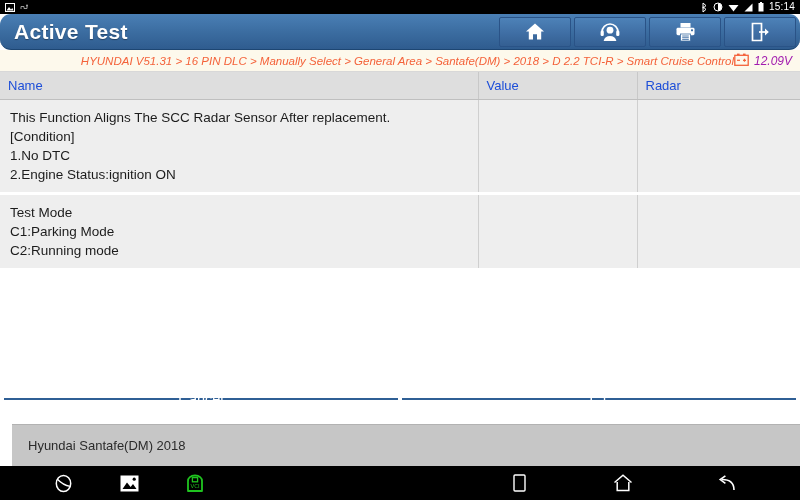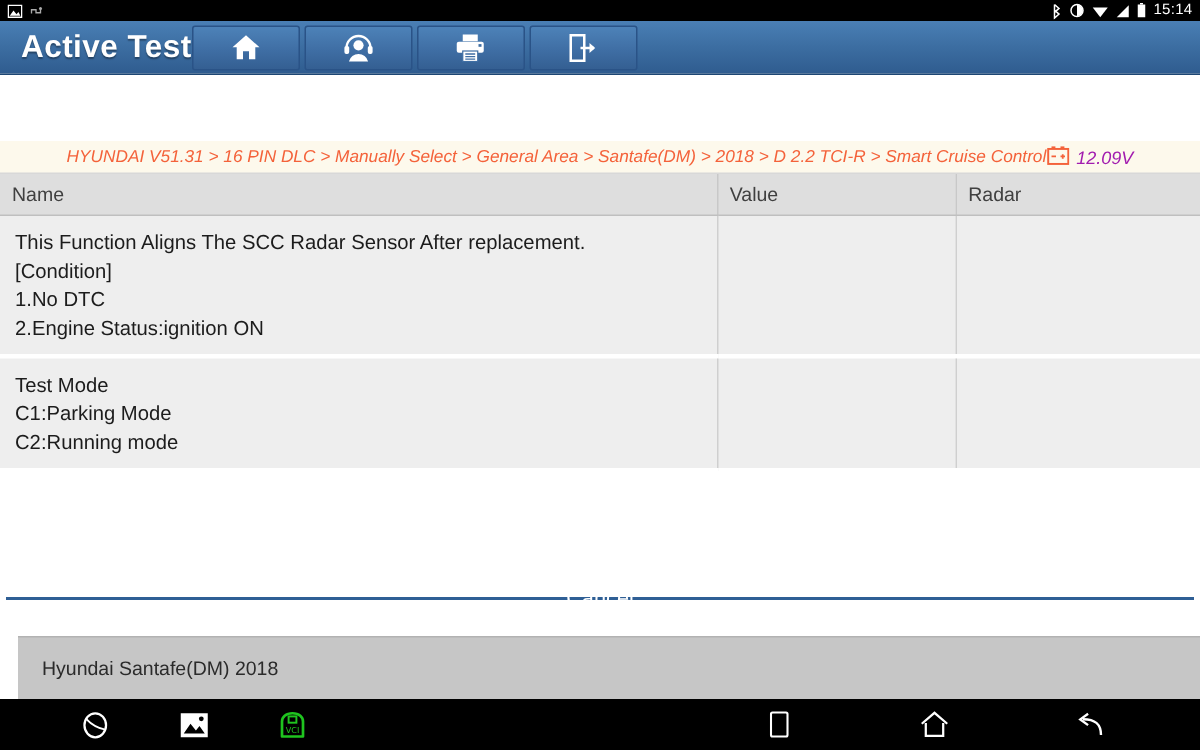--- a/index.html
+++ b/index.html
@@ -43,24 +43,25 @@
     line-height: 1;
     letter-spacing: 0.2px;
   }
 
   
   .titlebar {
     height: 36px;
     background: linear-gradient(to bottom, #4a7fb5 0%, #3d6fa3 45%, #2f5c8f 100%);
     display: flex;
     align-items: center;
-    justify-content: flex-start;
+    justify-content: space-between;
     padding: 0 4px 0 14px;
     box-sizing: border-box;
     border-bottom: 1px solid #1d4673;
+    border-radius: 11px;
   }
   .app-title {
     color: #ffffff;
     font-size: 21px;
     font-weight: bold;
     letter-spacing: 0.3px;
     text-shadow: 0 1px 1px rgba(0,0,0,0.35);
   }
   .title-actions {
     display: flex;
@@ -82,24 +83,23 @@
   }
   .tb-btn svg { display: block; }
 
   
   .breadcrumb-bar {
     height: 22px;
     background: #fdf9ec;
     border-bottom: 1px solid #d8d8d8;
     display: flex;
     align-items: center;
-    justify-content: center;
+    justify-content: flex-end;
     padding: 0 8px 0 8px;
     box-sizing: border-box;
-    margin-top: 44px;
   }
   .breadcrumb-path {
     color: #f4623a;
     font-size: 11.5px;
     font-style: italic;
     white-space: nowrap;
     overflow: hidden;
   }
   .voltage-wrap {
     display: flex;
@@ -122,21 +122,21 @@
     border-collapse: collapse;
     table-layout: fixed;
   }
   .tbl th {
     background: #dedede;
     border-bottom: 1px solid #bfbfbf;
     border-right: 1px solid #c8c8c8;
     text-align: left;
     font-weight: normal;
     font-size: 13px;
-    color: #404040;
+    color: #1d4ed8;
     padding: 6px 8px;
     height: 20px;
     box-sizing: border-box;
   }
   .tbl th:last-child { border-right: none; }
   .col-name  { width: 478px; }
   .col-value { width: 159px; }
   .col-unit  { width: 163px; }
 
   .tbl td {
@@ -381,20 +381,21 @@
         </td>
         <td></td>
         <td></td>
       </tr>
     </tbody>
   </table>
 </div>
 
 <div class="button-bar">
   <div class="action-btn">Cancel</div>
+  <div class="action-btn">C1</div>
 </div>
 
 <div class="footer">
   <span class="footer-text">Hyundai Santafe(DM) 2018</span>
 </div>
 
 <div class="navbar">
   <div class="nav-left">
     <div class="nav-btn">
       <svg width="19" height="19" viewBox="0 0 19 19">

